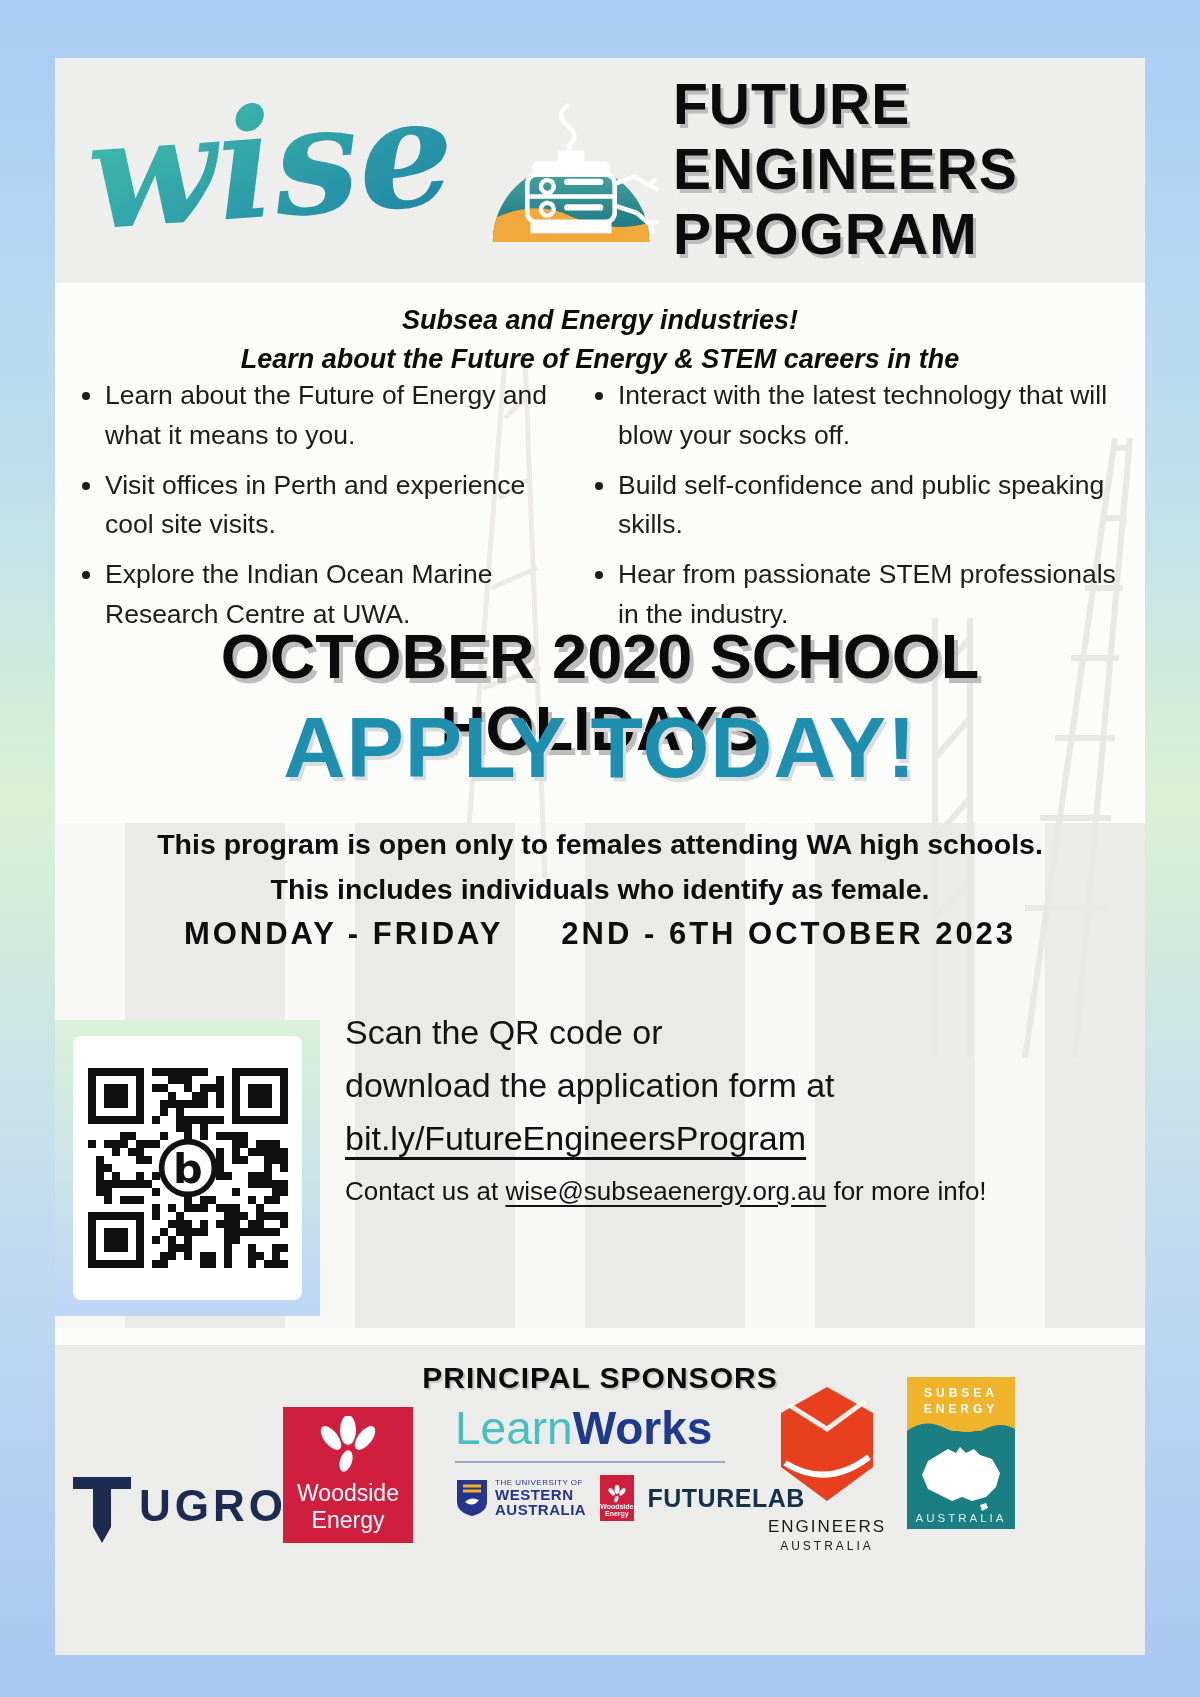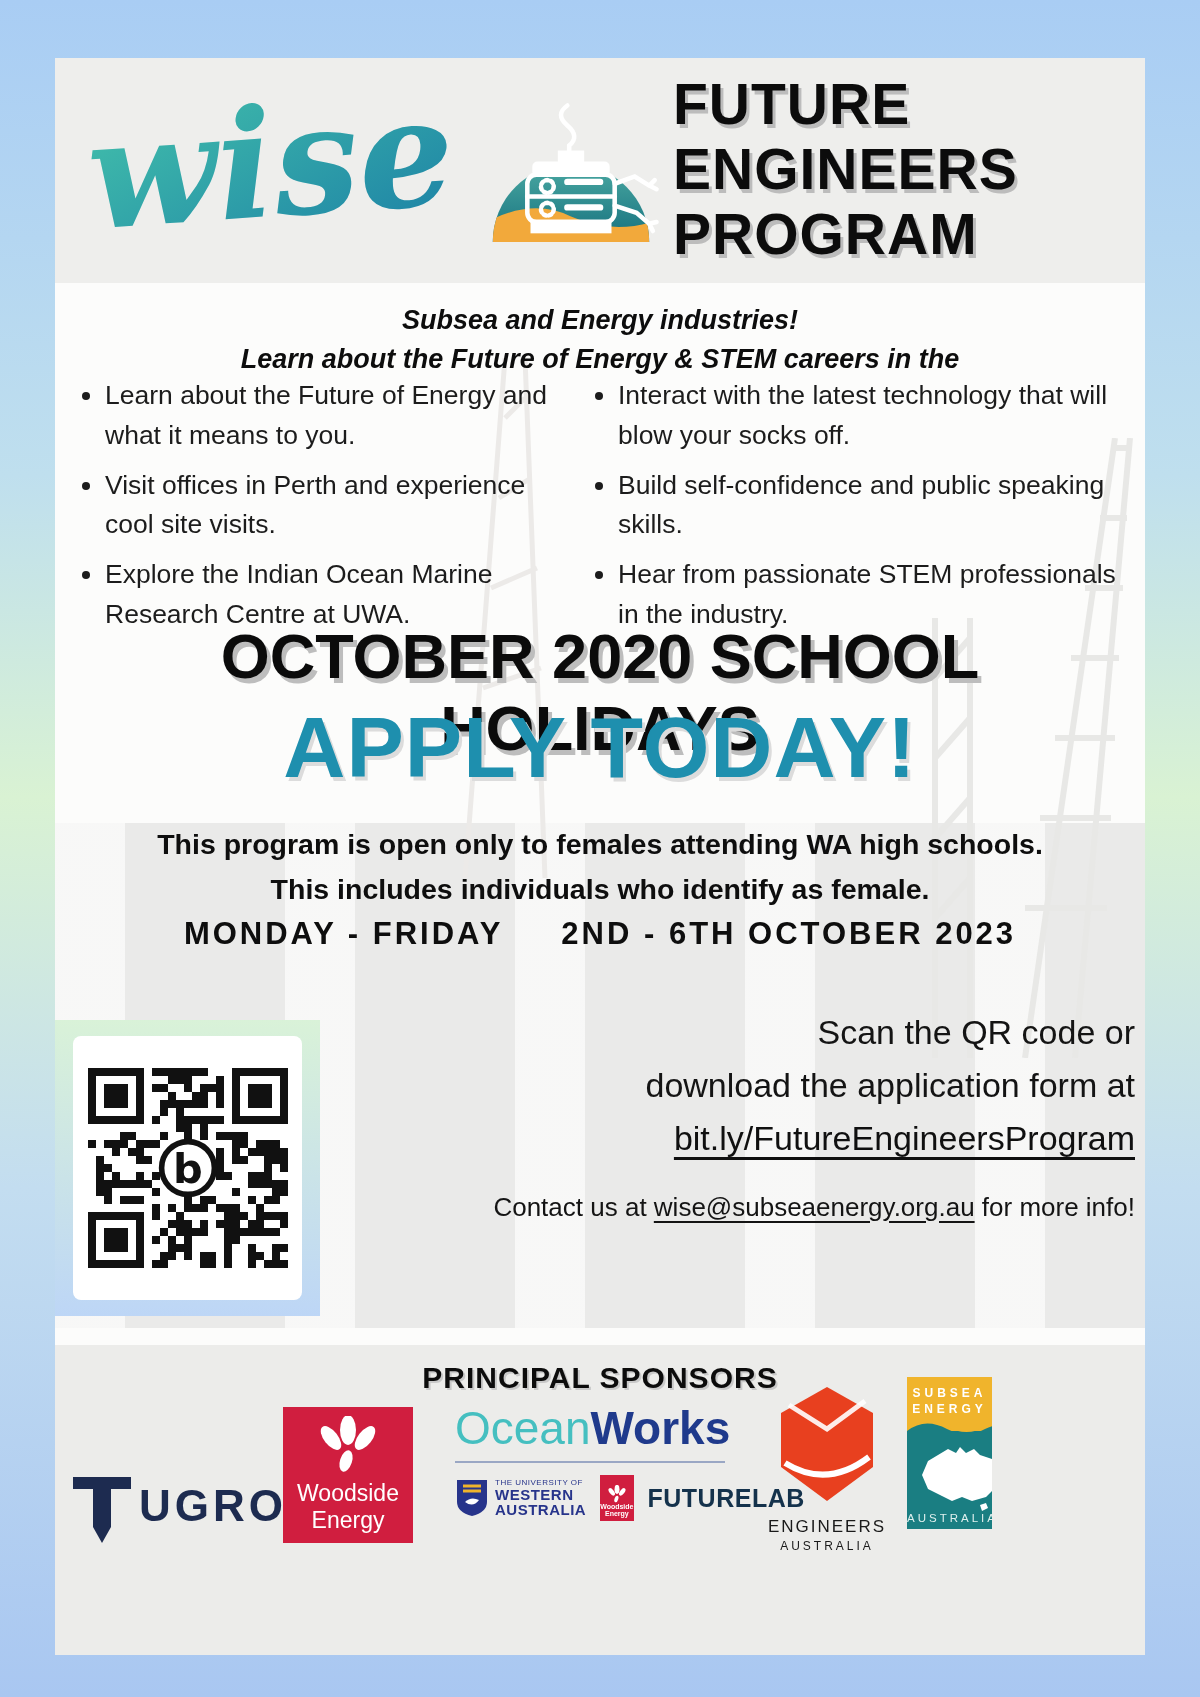--- a/index.html
+++ b/index.html
@@ -52,25 +52,25 @@
   .elig{text-align:center;font-weight:800;font-size:28.5px;color:#0e0e0e;}
   .dates{top:858px;text-align:center;font-weight:800;font-size:31px;
     color:#0e0e0e;letter-spacing:3px;}
   .dates .gap{display:inline-block;width:58px;}
 
   
   .qr-wrap{position:absolute;left:0px;top:962px;width:265px;height:296px;
     background:linear-gradient(180deg,#d9f2d8 0%,#bdd6f6 100%);z-index:2;}
   .qr-card{position:absolute;left:18px;top:16px;width:229px;height:264px;
     background:#ffffff;border-radius:8px;display:flex;align-items:center;justify-content:center;}
-  .scan-block{position:absolute;left:290px;right:10px;top:948px;text-align:right;z-index:2;}
+  .scan-block{position:absolute;left:290px;right:18px;top:948px;text-align:left;z-index:2;}
   .scan-line{font-size:34px;color:#141414;line-height:1.55;}
   .scan-link{font-size:34px;color:#101010;text-decoration:underline;
     text-underline-offset:7px;line-height:1.6;display:inline-block;}
-  .contact-line{font-size:26px;color:#141414;margin-top:26px;}
+  .contact-line{font-size:26px;color:#141414;margin-top:10px;}
   .contact-line a{color:#141414;text-decoration:underline;text-underline-offset:5px;}
 
   
   .sponsors{position:absolute;left:0;right:0;top:1287px;height:310px;background:#ececea;z-index:3;}
   .sponsors-heading{position:absolute;left:0;right:0;top:16px;text-align:center;
     font-size:30px;font-weight:800;color:#0c0c0c;letter-spacing:1px;
     text-shadow:2px 2px 0 #c9c9c9;}
   .logo{position:absolute;}
   .fugro{left:18px;top:118px;display:flex;align-items:center;}
   .fugro-word{font-size:44px;font-weight:900;color:#1d2b50;letter-spacing:4px;margin-left:2px;}
@@ -87,21 +87,21 @@
   .uwa-text{color:#27348b;line-height:1.02;}
   .uwa-small{font-size:8px;letter-spacing:.5px;}
   .uwa-big{font-size:15px;font-weight:700;letter-spacing:.5px;}
   .mini-woodside{width:46px;height:46px;background:#d01e3f;display:flex;flex-direction:column;
     align-items:center;justify-content:flex-end;padding-bottom:3px;box-sizing:border-box;}
   .mini-woodside span{color:#fff;font-size:7px;line-height:1.1;font-weight:600;}
   .futurelab{font-size:25px;font-weight:800;color:#14324c;letter-spacing:.5px;}
   .engineers{left:712px;top:40px;width:120px;text-align:center;}
   .ea-text1{font-size:17px;letter-spacing:2px;color:#1a1a1a;margin-top:10px;}
   .ea-text2{font-size:12px;letter-spacing:3px;color:#1a1a1a;margin-top:2px;}
-  .subsea{left:852px;top:32px;width:85px;height:152px;background:#1a7e82;
+  .subsea{left:852px;top:32px;width:108px;height:152px;background:#1a7e82;
     overflow:hidden;display:flex;flex-direction:column;}
   .subsea-top{background:#f0b42c;text-align:center;padding-top:8px;height:46px;}
   .subsea-top div{color:#fff;font-size:12px;font-weight:700;letter-spacing:4px;line-height:1.35;}
   .subsea-bottom{position:relative;flex:1;}
   .subsea-bottom .aus-label{position:absolute;bottom:5px;left:0;right:0;text-align:center;
     color:#dff0ee;font-size:11.5px;letter-spacing:3px;}
 </style>
 </head>
 <body>
 
@@ -447,21 +447,21 @@
           <ellipse cx="30" cy="45" rx="6" ry="11" transform="rotate(18 30 45)"></ellipse>
         </g>
       </svg>
       <div class="woodside-text">
         <div>Woodside</div>
         <div>Energy</div>
       </div>
     </div>
 
     <div class="logo oceanworks">
-      <div class="ow-word"><span class="ow1">Ocean</span><span class="ow2">Works</span></div>
+      <div class="ow-word"><span class="ow1">Learn</span><span class="ow2">Works</span></div>
       <hr class="ow-rule">
       <div class="ow-row">
         <div class="uwa">
           <svg width="34" height="40" viewBox="0 0 34 40">
             <path d="M2 2 h30 v22 q0 10 -15 14 q-15 -4 -15 -14 z" fill="#27348b"></path>
             <path d="M8 8 h18 M8 13 h18" stroke="#f0b42c" stroke-width="3"></path>
             <path d="M10 24 q6 -6 14 -2 q-6 8 -14 2" fill="#ffffff"></path>
           </svg>
           <div class="uwa-text">
             <div class="uwa-small">THE UNIVERSITY OF</div>

